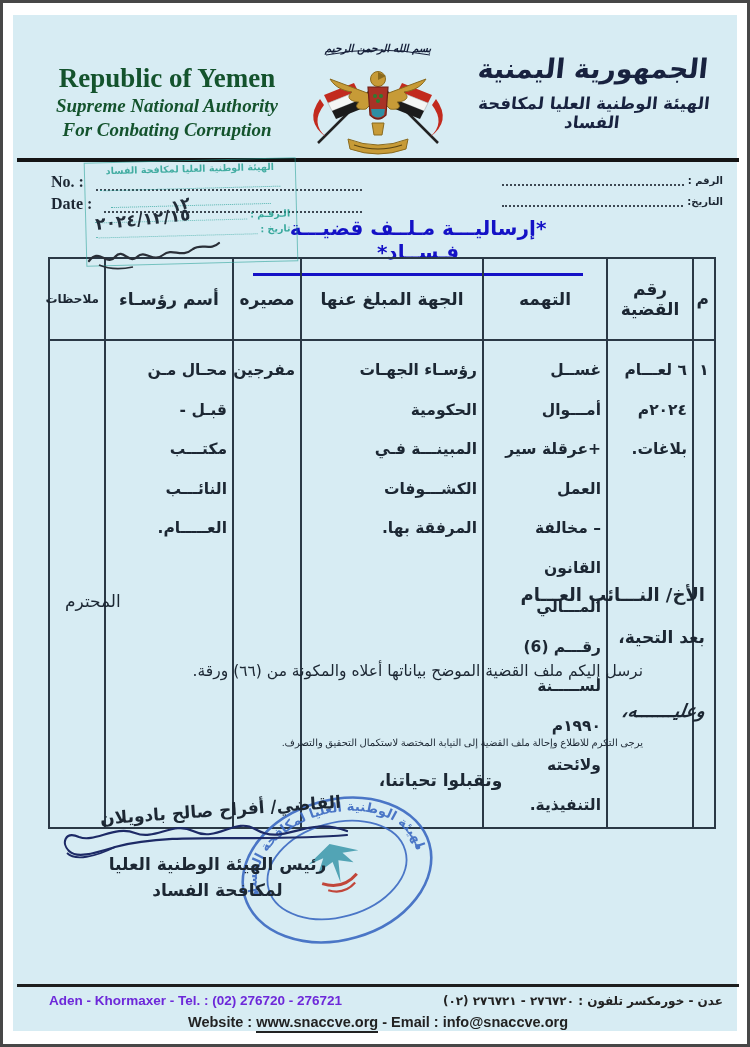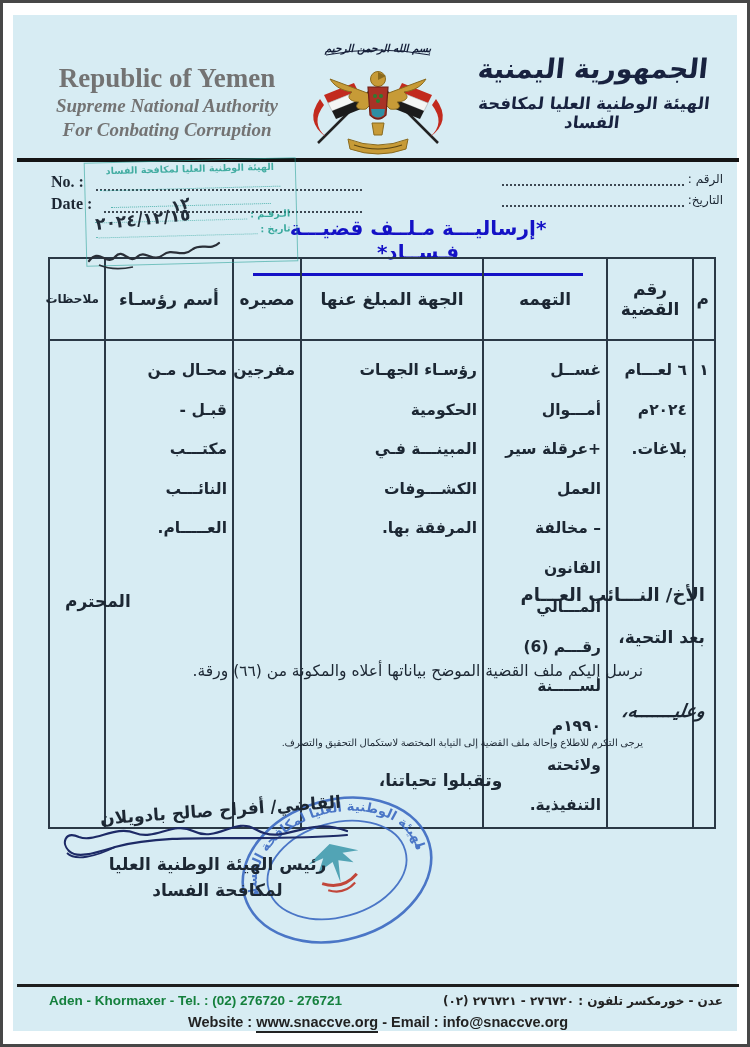--- a/index.html
+++ b/index.html
@@ -5,32 +5,32 @@
   html,body{margin:0;padding:0;background:#e8e8e8;}
   .scan{
     position:relative;width:750px;height:1047px;margin:0 auto;
     background:#ffffff;border:3px solid #474747;box-sizing:border-box;
     font-family:"DejaVu Sans",sans-serif;color:#1c2733;overflow:hidden;
   }
   .page{position:absolute;left:10px;top:12px;width:724px;height:1016px;background:#d7ecf3;}
   .abs{position:absolute;}
 
   
-  .hdr-en{left:35px;top:60px;width:258px;text-align:center;color:#737373;font-family:"Liberation Serif","DejaVu Serif",serif;}
+  .hdr-en{left:35px;top:60px;width:258px;text-align:center;color:#14532d;font-family:"Liberation Serif","DejaVu Serif",serif;}
   .hdr-en .l1{font-size:27px;font-weight:bold;}
   .hdr-en .l2,.hdr-en .l3{font-size:19px;font-weight:bold;font-style:italic;line-height:1.25;}
   .hdr-ar{left:455px;top:50px;width:270px;text-align:center;direction:rtl;color:#18223f;}
   .hdr-ar .a1{font-size:27px;font-weight:bold;transform:skewX(-6deg);}
   .hdr-ar .a2{font-size:16.5px;font-weight:bold;margin-top:10px;transform:skewX(-6deg);}
   .rule{left:14px;top:155px;width:722px;height:4px;background:#141414;}
 
   
   .ref-ar{left:495px;top:168px;width:225px;direction:rtl;}
   .ref-ar .row{display:flex;align-items:flex-end;margin-bottom:6px;}
-  .ref-ar .lbl{font-weight:normal;font-size:12px;white-space:nowrap;}
+  .ref-ar .lbl{font-weight:bold;font-size:10px;white-space:nowrap;}
   .dots{flex:1;border-bottom:2px dotted #3d4852;height:13px;margin:0 4px;}
   .ref-en{left:48px;top:170px;width:315px;font-family:"Liberation Serif","DejaVu Serif",serif;}
   .ref-en .row{display:flex;align-items:flex-end;margin-bottom:4px;gap:8px;}
   .ref-en .lbl{font-weight:bold;font-size:16px;white-space:nowrap;}
 
   
   .doc-title{left:250px;top:213px;width:330px;text-align:center;direction:rtl;
     color:#1411c6;font-size:20px;font-weight:bold;border-bottom:3px solid #1411c6;padding-bottom:9px;}
 
   
@@ -52,37 +52,37 @@
   table.case{border:2.5px solid #22303c;}
   table.case th{height:76px;font-size:17px;font-weight:bold;vertical-align:middle;text-align:center;}
   table.case th.small{font-size:12px;}
   table.case td{height:238px;vertical-align:top;font-size:15.5px;font-weight:bold;
     white-space:pre-line;line-height:2.55;padding-top:10px;text-align:right;}
   table.case td.ctr{text-align:center;}
 
   
   .rtl{direction:rtl;}
   .to-line{right:42px;top:581px;font-size:18px;font-weight:bold;}
-  .honorific{left:62px;top:588px;font-size:17px;font-weight:bold;}
+  .honorific{left:62px;top:588px;font-size:17px;font-weight:normal;}
   .greeting{right:42px;top:624px;font-size:17px;font-weight:bold;}
   .body1{right:104px;top:659px;font-size:15.5px;}
   .alayh{right:42px;top:697px;font-size:18px;font-weight:bold;font-style:italic;transform:skewX(-8deg);}
   .body2{right:104px;top:734px;font-size:10px;font-family:Liberation Serif, serif;}
   .closing{left:330px;top:767px;width:215px;text-align:center;font-size:17px;font-weight:bold;}
 
   
   .sig-name{left:60px;top:797px;width:315px;text-align:center;font-size:17px;font-weight:bold;transform:rotate(-4deg);z-index:4;}
   .sig-svg{left:52px;top:810px;z-index:3;}
   .sig-t1{left:72px;top:851px;width:285px;text-align:center;font-size:17px;font-weight:bold;z-index:4;}
   .sig-t2{left:72px;top:877px;width:285px;text-align:center;font-size:17px;font-weight:bold;z-index:4;}
   .round-stamp{left:228px;top:788px;z-index:2;opacity:.92;}
 
   
   .f-rule{left:14px;top:981px;width:722px;height:2.5px;background:#1d1d1d;}
-  .f-en{left:46px;top:990px;font-family:"Liberation Sans",sans-serif;font-size:13.5px;font-weight:bold;color:#15803d;}
+  .f-en{left:46px;top:990px;font-family:"Liberation Sans",sans-serif;font-size:13.5px;font-weight:bold;color:#6d28d9;}
   .f-ar{left:420px;top:991px;width:300px;direction:rtl;font-size:12px;font-weight:bold;color:#222;}
   .f-web{left:0;top:1011px;width:750px;text-align:center;font-family:"Liberation Sans",sans-serif;
     font-size:14.5px;font-weight:bold;color:#222;}
   .f-web .u{border-bottom:2px solid #222;padding-bottom:1px;}
 </style>
 </head>
 <body>
 
 <div class="scan">
   <div class="page"></div>

